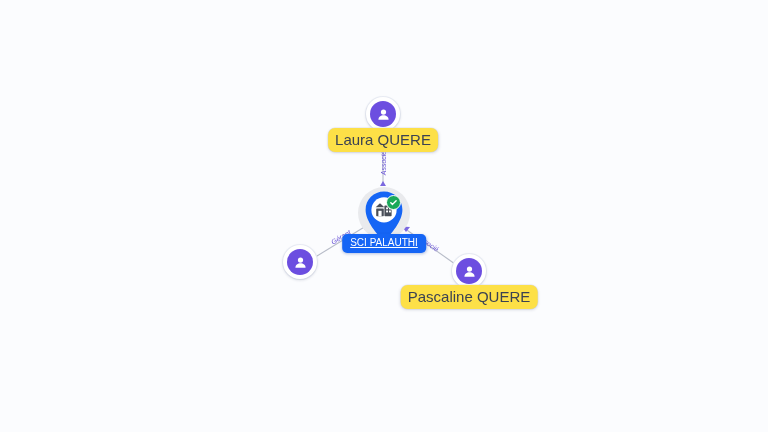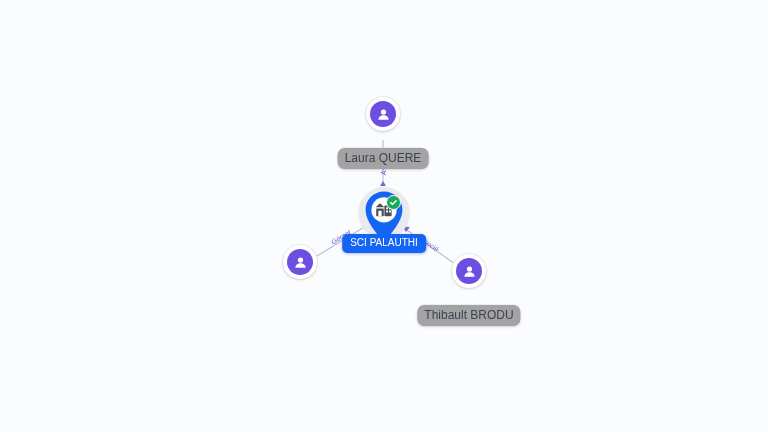--- a/index.html
+++ b/index.html
@@ -59,42 +59,42 @@
     border-radius:50%;
     background:#1aa85a;
     border:1.5px solid #ffffff;
     display:flex; align-items:center; justify-content:center;
     z-index:9;
   }
 
   
   .node-label {
     position:absolute;
-    background:#a3a3a3;
+    background:#fde047;
     color:#3b4252;
-    font-size:12px;
+    font-size:15px;
     line-height:1;
     padding:4px 7px 5px 7px;
     border-radius:7px;
     white-space:nowrap;
     box-shadow:0 1px 3px rgba(30,40,80,0.16), 0 0 0 0.5px rgba(226,230,240,0.9);
     z-index:8;
-    margin-top:20px;
   }
   .company-label {
     position:absolute;
     background:#1565f5;
     color:#ffffff;
     font-size:10px;
     line-height:1;
     padding:4px 8px 5px 8px;
     border-radius:5px;
     white-space:nowrap;
     box-shadow:0 1px 3px rgba(20,60,160,0.3);
     z-index:10;
+    text-decoration:underline;
   }
 
   
   .edge-label {
     position:absolute;
     color:#6a55d6;
     font-size:7px;
     font-style:italic;
     line-height:1;
     white-space:nowrap;
@@ -150,21 +150,21 @@
   </div>
 
   <div class="person-node" style="left:452px; top:254px;">
     <div class="person-disc">
       <svg width="17" height="17" viewBox="0 0 24 24" xmlns="http://www.w3.org/2000/svg">
         <circle cx="12" cy="8.6" r="3.7" fill="#ffffff"></circle>
         <path d="M4.8 19.4c0-3.9 3.3-6.3 7.2-6.3s7.2 2.4 7.2 6.3z" fill="#ffffff"></path>
       </svg>
     </div>
   </div>
-  <div class="node-label" style="left:469px; top:285px; transform:translateX(-50%);">Thibault BRODU</div>
+  <div class="node-label" style="left:469px; top:285px; transform:translateX(-50%);">Pascaline QUERE</div>
 
   <div class="company-halo" style="left:358px; top:187px;"></div>
 
   <div class="company-pin" style="left:362px; top:190px;">
     <svg width="44" height="54" viewBox="0 0 44 54" xmlns="http://www.w3.org/2000/svg">
 
       <path d="M22 1.5
                C11.8 1.5 3.6 9.6 3.6 19.7
                C3.6 31.5 15.4 44.2 20.3 49.9
                C21.2 50.9 22.8 50.9 23.7 49.9

